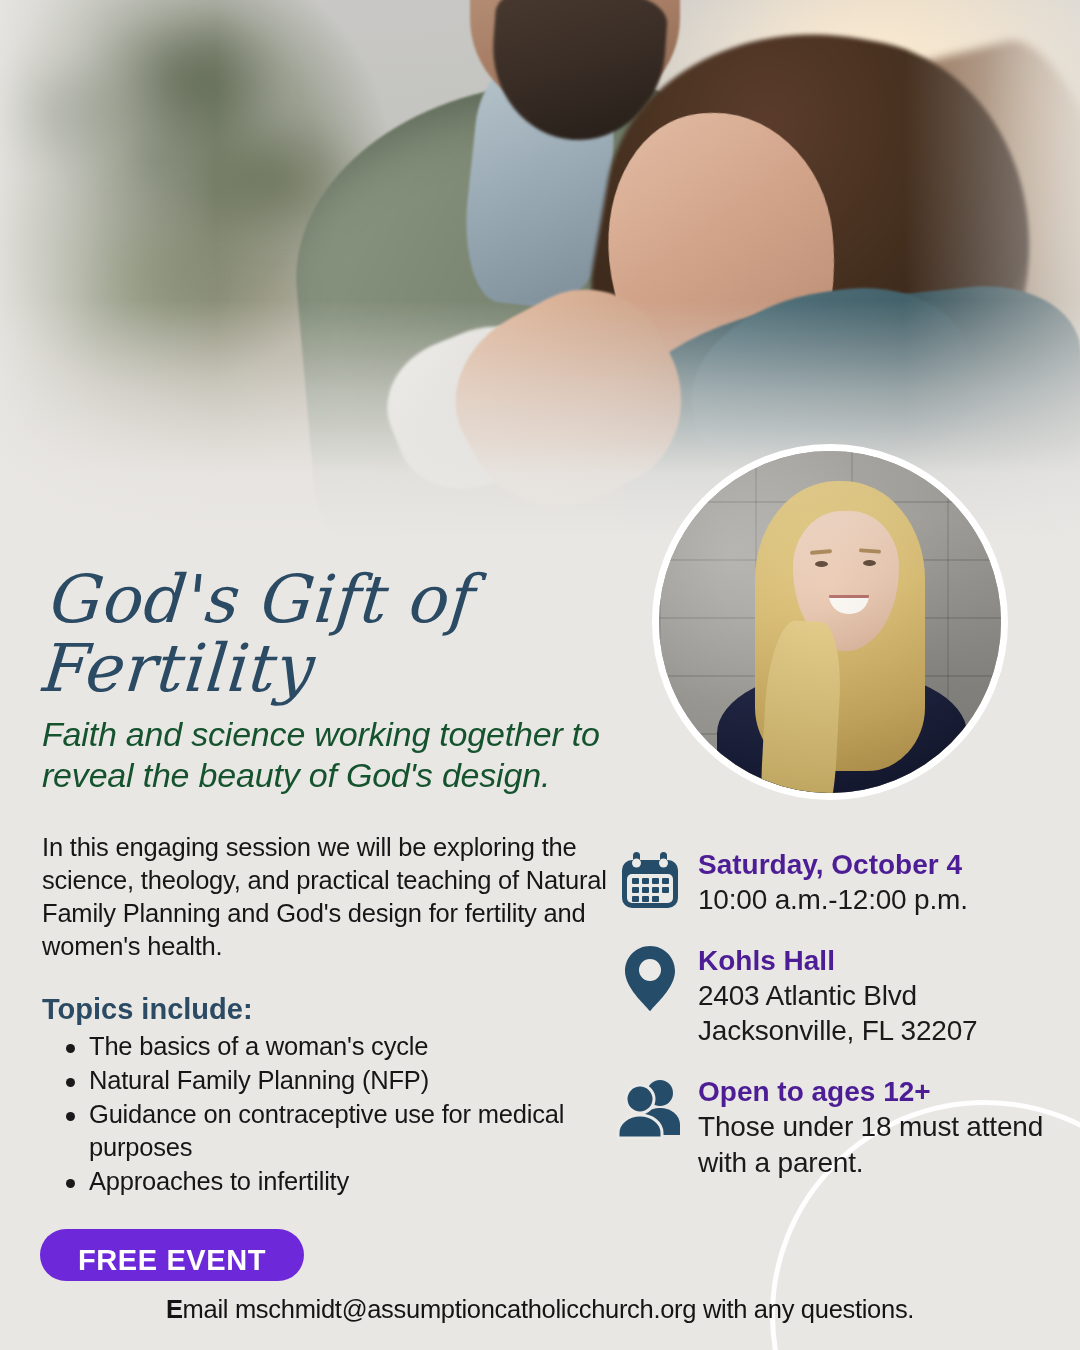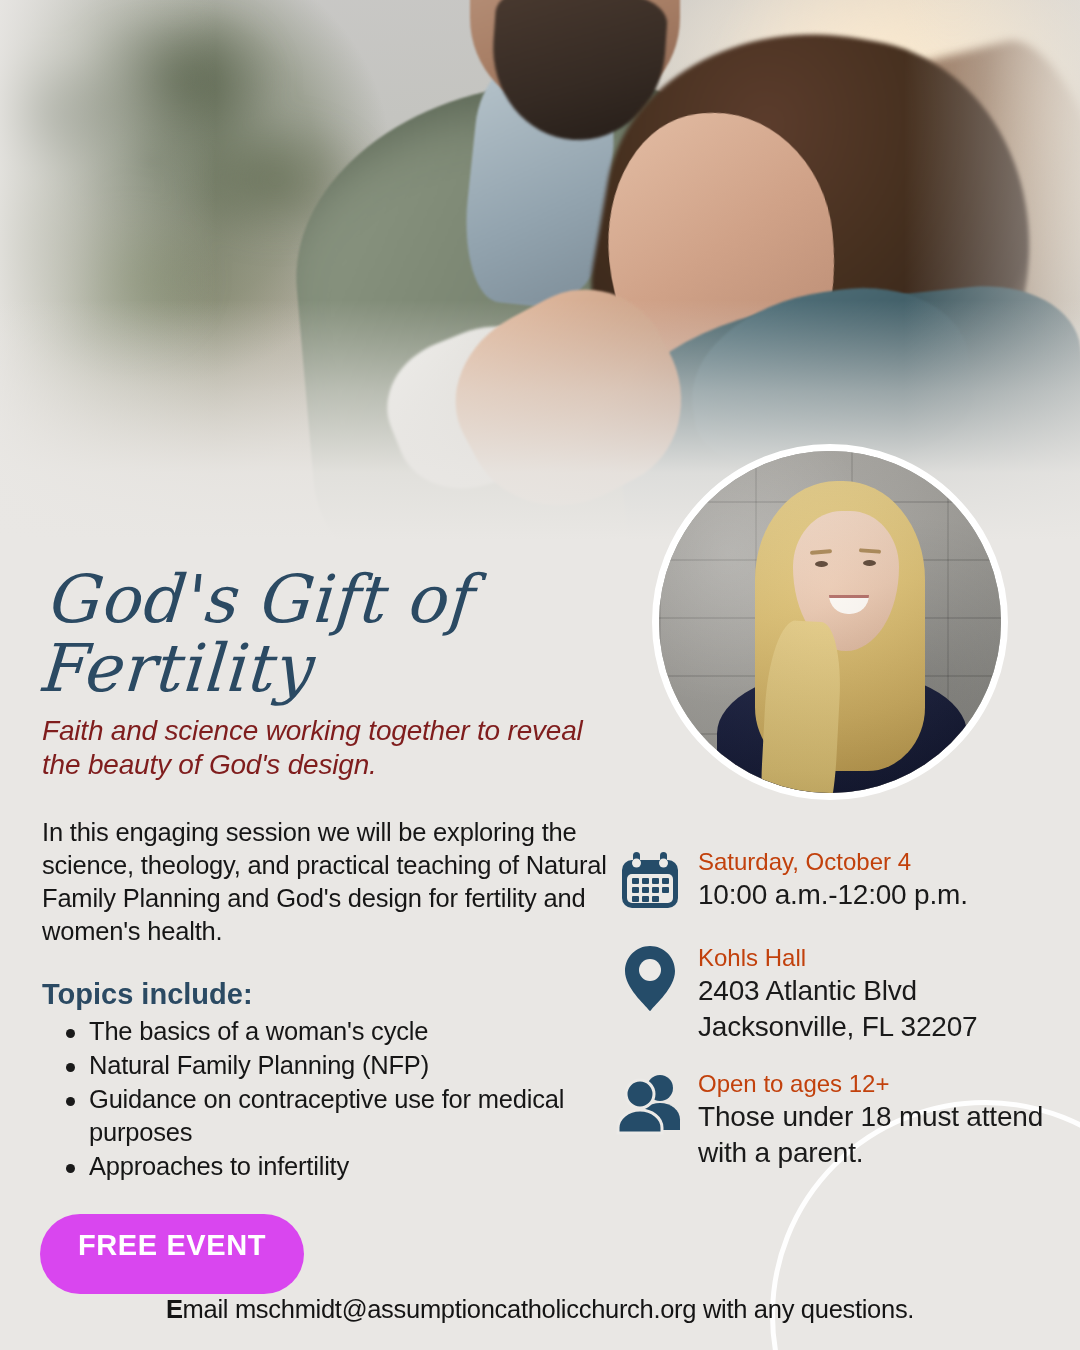--- a/index.html
+++ b/index.html
@@ -203,60 +203,60 @@
     font-weight:400;
     font-size:66px;
     line-height:1.05;
     color:#2b4a63;
     letter-spacing:.5px;
     margin:0 0 6px 0;
     transform:skewX(-6deg);
     transform-origin:left bottom;
   }
   .subtitle{
-    font-size:28px;line-height:1.22;font-style:italic;color:#7f1d1d;
+    font-size:34px;line-height:1.22;font-style:italic;color:#14532d;
     margin:10px 0 0 2px;letter-spacing:-.2px;
   }
   .intro{
     font-size:25.5px;line-height:1.3;color:#161616;
     margin:34px 0 0 2px;letter-spacing:-.2px;
   }
   .topics-head{
     font-size:29px;font-weight:bold;color:#2b4a63;margin:30px 0 4px 2px;
   }
   ul.topics{margin:4px 0 0 0;padding:0 0 0 16px;list-style:none;}
   ul.topics li{
     position:relative;font-size:25.5px;line-height:1.29;color:#161616;
     padding-left:33px;margin-bottom:1px;letter-spacing:-.2px;
   }
   ul.topics li::before{
     content:"";position:absolute;left:10px;top:14px;
     width:9px;height:9px;border-radius:50%;background:#1a1a1a;
   }
   .free-btn{
     display:inline-block;margin-top:30px;
-    background:#d946ef;color:#ffffff;
+    background:#6d28d9;color:#ffffff;
     font-size:29px;font-weight:bold;letter-spacing:.6px;
-    padding:15px 38px 32px 38px;border-radius:999px;
+    padding:15px 38px 4px 38px;border-radius:999px;
     border:none;cursor:pointer;font-family:inherit;
   }
 
   
   .right-col{position:absolute;left:614px;top:818px;width:440px;}
   .presented{
     text-align:center;color:#2b4a63;font-weight:bold;
     font-size:29px;letter-spacing:4.2px;line-height:1.42;margin:0;
   }
   .presented .nm{font-size:33px;letter-spacing:3.4px;display:block;}
 
   .info-list{margin-top:28px;}
   .info-row{display:flex;align-items:flex-start;margin-bottom:24px;}
   .info-icon{flex:0 0 72px;height:72px;display:flex;align-items:center;justify-content:center;}
   .info-text{padding-left:12px;padding-top:2px;}
-  .info-title{font-size:24px;font-weight:normal;color:#c2410c;line-height:1.2;}
+  .info-title{font-size:28px;font-weight:bold;color:#4c1d95;line-height:1.2;}
   .info-line{font-size:28px;color:#1a1a1a;line-height:1.28;letter-spacing:-.2px;}
 
   
   .footer{
     position:absolute;left:0;bottom:26px;width:1080px;text-align:center;
     font-size:25.5px;color:#141414;letter-spacing:-.3px;
   }
   .footer b{font-weight:bold;}
 </style>
 </head>

